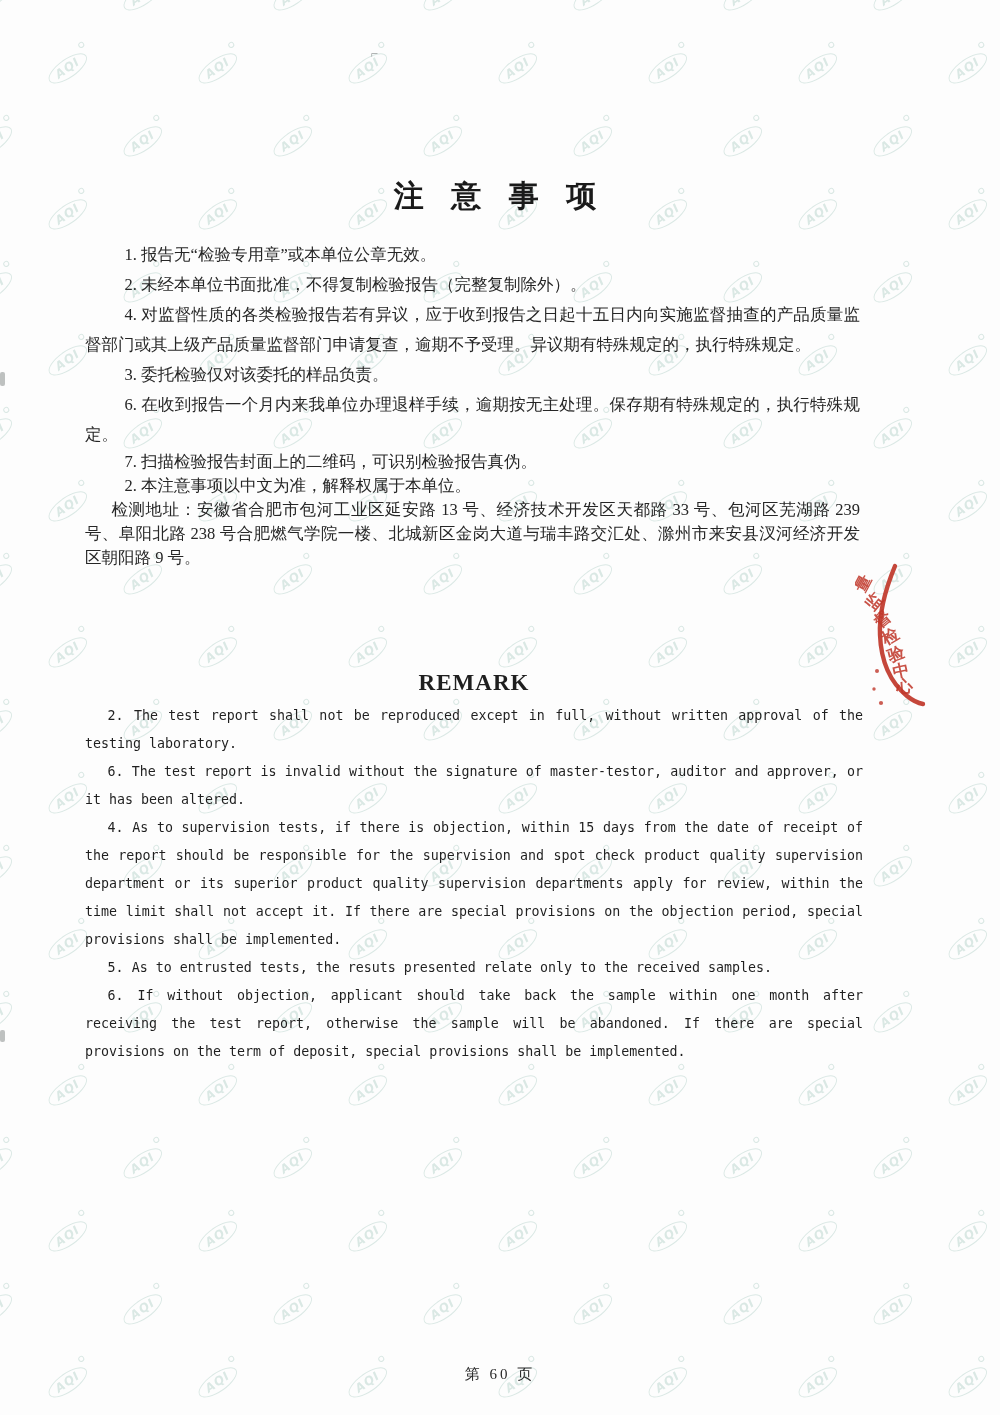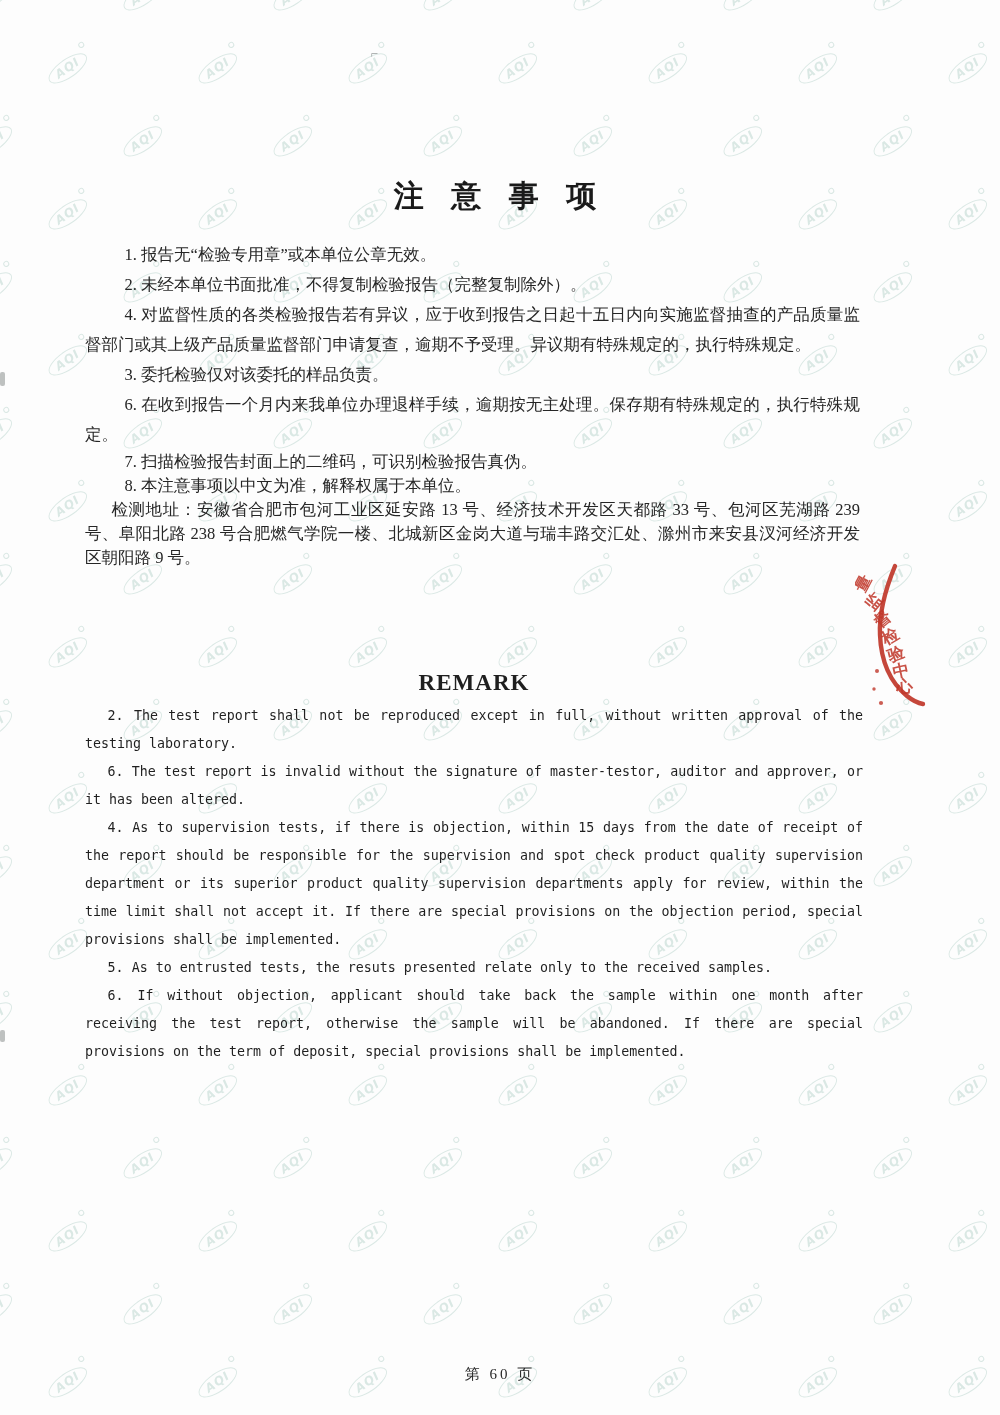--- a/index.html
+++ b/index.html
@@ -243,21 +243,21 @@
 
     <div class="doc-title">注 意 事 项</div>
 
     <div class="cn-block">
       <p class="cn">1. 报告无“检验专用章”或本单位公章无效。</p>
       <p class="cn">2. 未经本单位书面批准，不得复制检验报告（完整复制除外）。</p>
       <p class="cn">4. 对监督性质的各类检验报告若有异议，应于收到报告之日起十五日内向实施监督抽查的产品质量监督部门或其上级产品质量监督部门申请复查，逾期不予受理。异议期有特殊规定的，执行特殊规定。</p>
       <p class="cn">3. 委托检验仅对该委托的样品负责。</p>
       <p class="cn">6. 在收到报告一个月内来我单位办理退样手续，逾期按无主处理。保存期有特殊规定的，执行特殊规定。</p>
       <p class="tight">7. 扫描检验报告封面上的二维码，可识别检验报告真伪。</p>
-      <p class="tight">8. 本注意事项以中文为准，解释权属于本单位。</p>
+      <p class="tight">2. 本注意事项以中文为准，解释权属于本单位。</p>
       <p class="contact"><span>检测地址：</span><span>安徽省合肥市包河工业区延安路 13 号、经济技术开发区天都路 33 号、包河区芜湖路 239 号、阜阳北路 238 号合肥燃气学院一楼、北城新区金岗大道与瑞丰路交汇处、滁州市来安县汊河经济开发区朝阳路 9 号。</span></p>
     </div>
 
     <div class="en-block">
       <p class="remark-title">REMARK</p>
       <p class="en">2. The test report shall not be reproduced except in full, without written approval of the testing laboratory.</p>
       <p class="en">6. The test report is invalid without the signature of master-testor, auditor and approver, or it has been altered.</p>
       <p class="en">4. As to supervision tests, if there is objection, within 15 days from the date of receipt of the report should be responsible for the supervision and spot check product quality supervision department or its superior product quality supervision departments apply for review, within the time limit shall not accept it. If there are special provisions on the objection period, special provisions shall be implemented.</p>
       <p class="en">5. As to entrusted tests, the resuts presented relate only to the received samples.</p>
       <p class="en">6. If without objection, applicant should take back the sample within one month after receiving the test report, otherwise the sample will be abandoned. If there are special provisions on the term of deposit, special provisions shall be implemented.</p>

